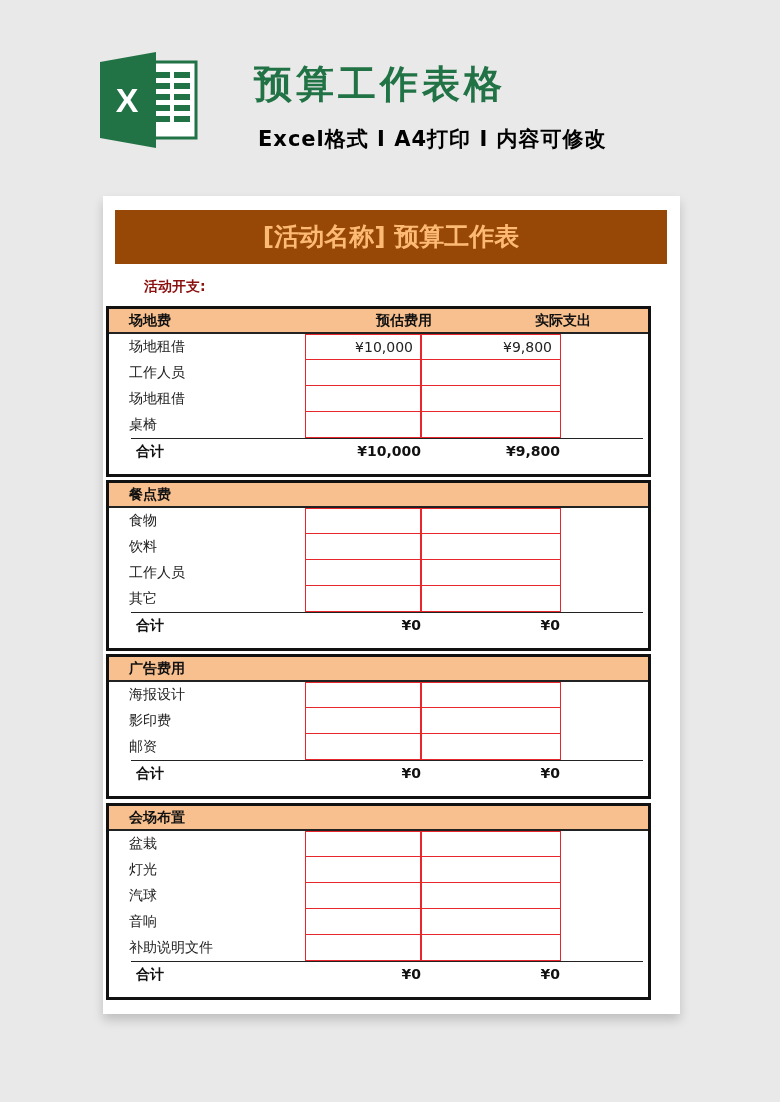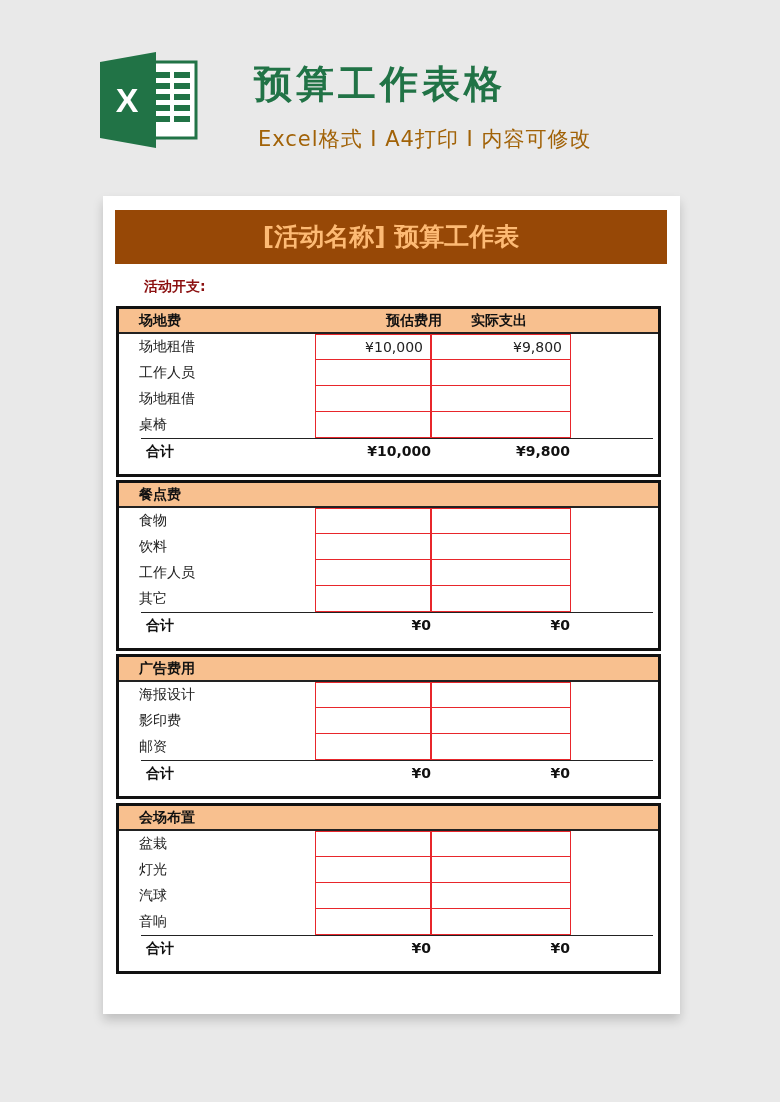--- a/index.html
+++ b/index.html
@@ -11,52 +11,52 @@
   }
   .header { position: absolute; left: 0; top: 0; width: 780px; height: 180px; }
   .logo { position: absolute; left: 100px; top: 52px; width: 98px; height: 96px; }
   .main-title {
     position: absolute; left: 254px; top: 52px;
     font-size: 38px; font-weight: bold; color: #217346; letter-spacing: 4px;
     line-height: 64px;
   }
   .sub-title {
     position: absolute; left: 258px; top: 124px;
-    font-size: 21px; font-weight: normal; color: #a16207; letter-spacing: 1px;
+    font-size: 21px; font-weight: bold; color: #000000; letter-spacing: 1px;
     line-height: 30px;
   }
   .card {
     position: absolute; left: 103px; top: 196px; width: 577px; height: 818px;
     background: #ffffff;
     box-shadow: 0 6px 10px rgba(0,0,0,0.18);
   }
   .title-bar {
     position: absolute; left: 12px; top: 14px; width: 552px; height: 54px;
     background: #974806;
     color: #fdba74; font-size: 25px; font-weight: bold;
     text-align: center; line-height: 54px;
   }
   .activity-label {
     position: absolute; left: 41px; top: 82px;
     font-size: 14px; font-weight: bold; color: #8b1010;
   }
   .section {
-    position: absolute; left: 13px; width: 545px;
+    position: absolute; left: 3px; width: 545px;
     border: 3px solid #111;
     background: #fff;
   }
   .section-head {
     height: 25px; background: #f8c08f;
     border-bottom: 2px solid #222;
     position: relative;
     font-size: 14px; font-weight: bold; color: #111;
   }
   .section-head .cat { position: absolute; left: 20px; top: 3px; }
   .section-head .col1 { position: absolute; left: 240px; width: 110px; text-align: center; top: 3px; }
-  .section-head .col2 { position: absolute; left: 352px; width: 130px; text-align: left; top: 3px; }
+  .section-head .col2 { position: absolute; left: 352px; width: 130px; text-align: right; top: 3px; }
   .rows { position: relative; }
   .row { position: relative; height: 26px; }
   .row .label { position: absolute; left: 20px; top: 4px; font-size: 14px; color: #222; text-align: center; }
   .cell {
     position: absolute; top: 0; height: 26px;
     border: 1.5px solid #e8262b;
     font-size: 14px; color: #222; text-align: right;
     padding-right: 8px; line-height: 24px;
   }
   .cell.c1 { left: 196px; width: 117px; }
@@ -219,20 +219,25 @@
       <div class="row">
         <span class="label">汽球</span>
         <div class="cell c1"></div>
         <div class="cell c2"></div>
       </div>
       <div class="row">
         <span class="label">音响</span>
         <div class="cell c1"></div>
         <div class="cell c2"></div>
       </div>
+      <div class="row">
+        <span class="label">补助说明文件</span>
+        <div class="cell c1"></div>
+        <div class="cell c2"></div>
+      </div>
     </div>
     <div class="total-row">
       <span class="label">合计</span>
       <span class="t1">¥0</span>
       <span class="t2">¥0</span>
     </div>
     <div class="bottom-pad"></div>
   </div>
 </div>
 

